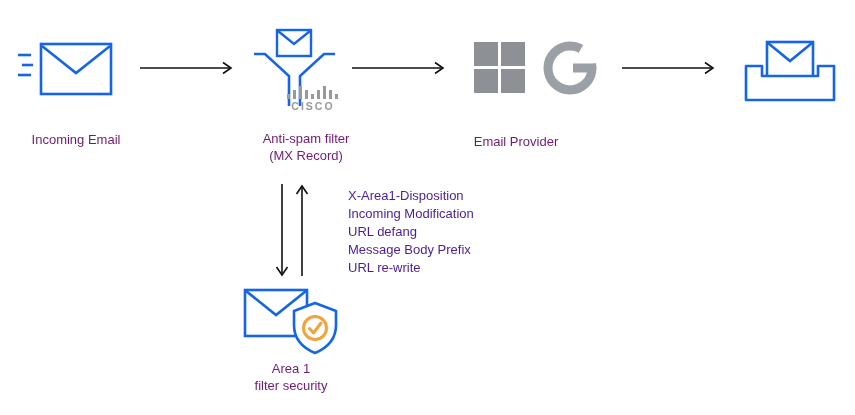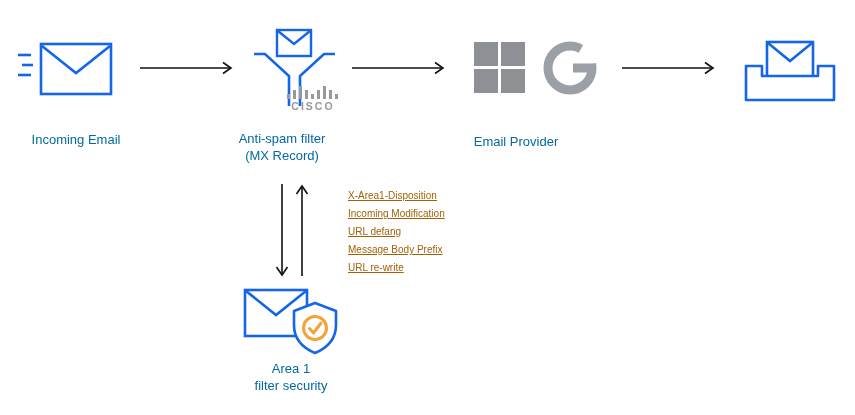--- a/index.html
+++ b/index.html
@@ -1,20 +1,20 @@
 <!DOCTYPE html>
 <html><head>
 <meta charset="utf-8">
 <style>
   html,body{margin:0;padding:0;background:#ffffff;}
   .canvas{position:relative;width:855px;height:415px;background:#ffffff;
           font-family:"Liberation Sans",sans-serif;color:#111111;overflow:hidden;}
   .abs{position:absolute;}
-  .label{font-size:13px;line-height:17px;text-align:center;color:#0369a1;}
-  .mods{font-size:10px;line-height:18px;color:#a16207;text-decoration:underline;}
+  .label{font-size:13px;line-height:17px;text-align:center;color:#701a75;}
+  .mods{font-size:13px;line-height:18px;color:#4c1d95;}
   .mods div{white-space:nowrap;}
   .mslogo{display:grid;grid-template-columns:24px 24px;grid-template-rows:24px 24px;gap:3px;}
   .mslogo div{background:#8d9094;}
 </style>
 </head>
 <body>
 
 <div class="canvas">
 
   <svg class="abs" style="left:16px;top:38px;" width="100" height="62" viewBox="0 0 100 62">
@@ -50,21 +50,21 @@
       <rect x="13" y="1" width="3" height="13"></rect>
       <rect x="19" y="5" width="3" height="9"></rect>
       <rect x="25" y="9" width="3" height="5"></rect>
       <rect x="31" y="5" width="3" height="9"></rect>
       <rect x="37" y="1" width="3" height="13"></rect>
       <rect x="43" y="5" width="3" height="9"></rect>
       <rect x="49" y="9" width="3" height="5"></rect>
     </g>
     <text x="27" y="25" text-anchor="middle" fill="#97999b" font-family="Liberation Sans, sans-serif" font-size="10.5" font-weight="bold" letter-spacing="2">CISCO</text>
   </svg>
-  <div class="abs label" style="left:222px;top:130px;width:120px;">
+  <div class="abs label" style="left:246px;top:130px;width:120px;">
     <div>Anti-spam filter</div>
     <div>(MX Record)</div>
   </div>
 
   <svg class="abs" style="left:352px;top:60px;" width="95" height="16" viewBox="0 0 95 16">
     <g stroke="#111111" stroke-width="1.6" fill="none">
       <line x1="0" y1="8" x2="91" y2="8"></line>
       <polyline points="83,2.5 91,8 83,13.5"></polyline>
     </g>
   </svg>

